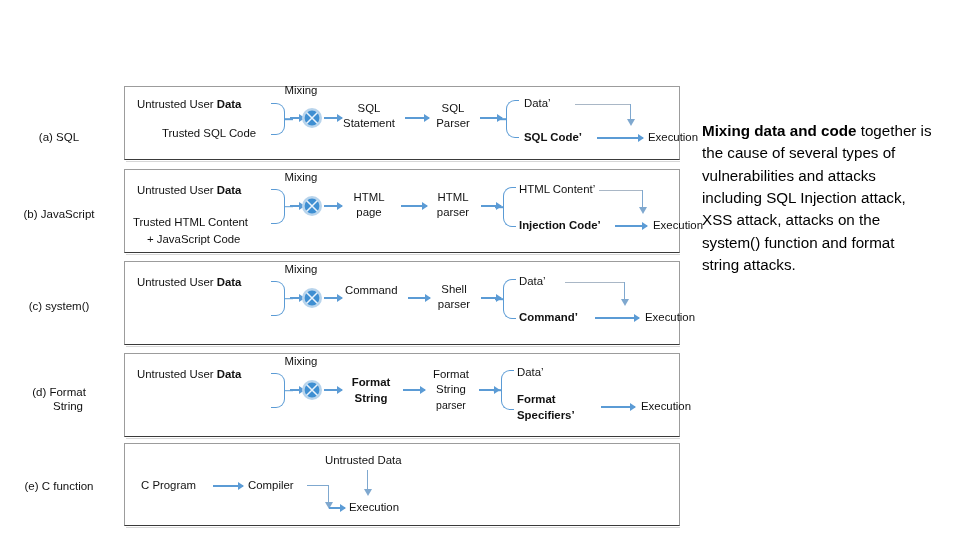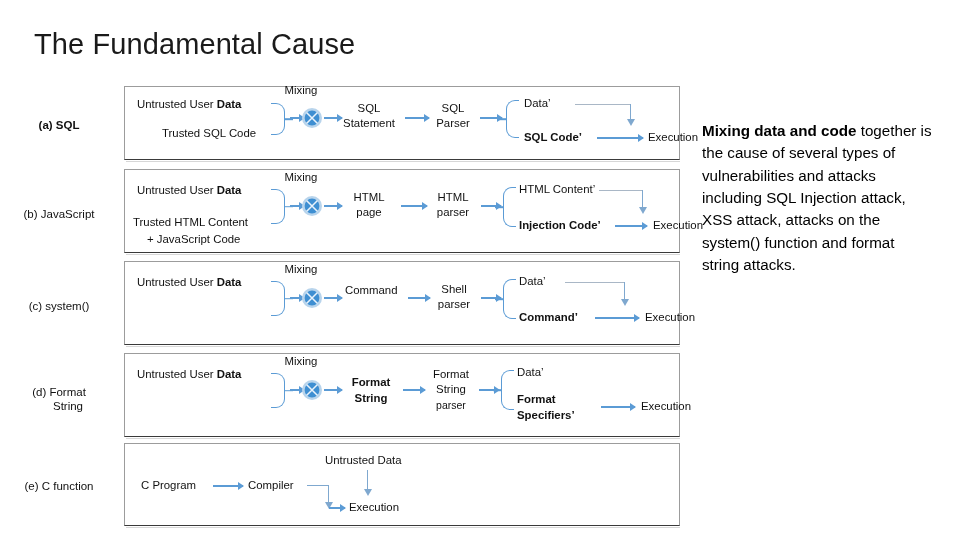--- a/index.html
+++ b/index.html
@@ -92,30 +92,29 @@
 
   
   .mixer{position:absolute;width:22px;height:22px;}
   .mixer svg{display:block;}
 </style>
 </head>
 <body>
 
 <div id="slide">
 
-  <div id="slide-title">The Fundamental Cause</div>
 
   <div id="commentary">
     <b>Mixing data and code</b><span> together is the cause of several types of vulnerabilities and attacks including SQL Injection attack, XSS attack, attacks on the system() function and format string attacks.</span>
   </div>
 
   <div id="figure">
 
     <div class="fig-row" style="top:0px;height:77px;">
-      <div class="row-label" style="top:32px;font-weight:bold;">(a) SQL</div>
+      <div class="row-label" style="top:44px;">(a) SQL</div>
       <div class="row-box" style="top:0px;height:74px;">
 
         <div class="nd" style="left:12px;top:11px;"><span>Untrusted User </span><b>Data</b></div>
         <div class="nd" style="left:24px;top:40px;margin-left:13px;">Trusted SQL Code</div>
 
         <div class="brace-merge" style="left:146px;top:16px;height:30px;">
             <i class="stem"></i>
           </div>
 
         <div class="nd c" style="left:148px;top:-3px;width:56px;">Mixing</div>

